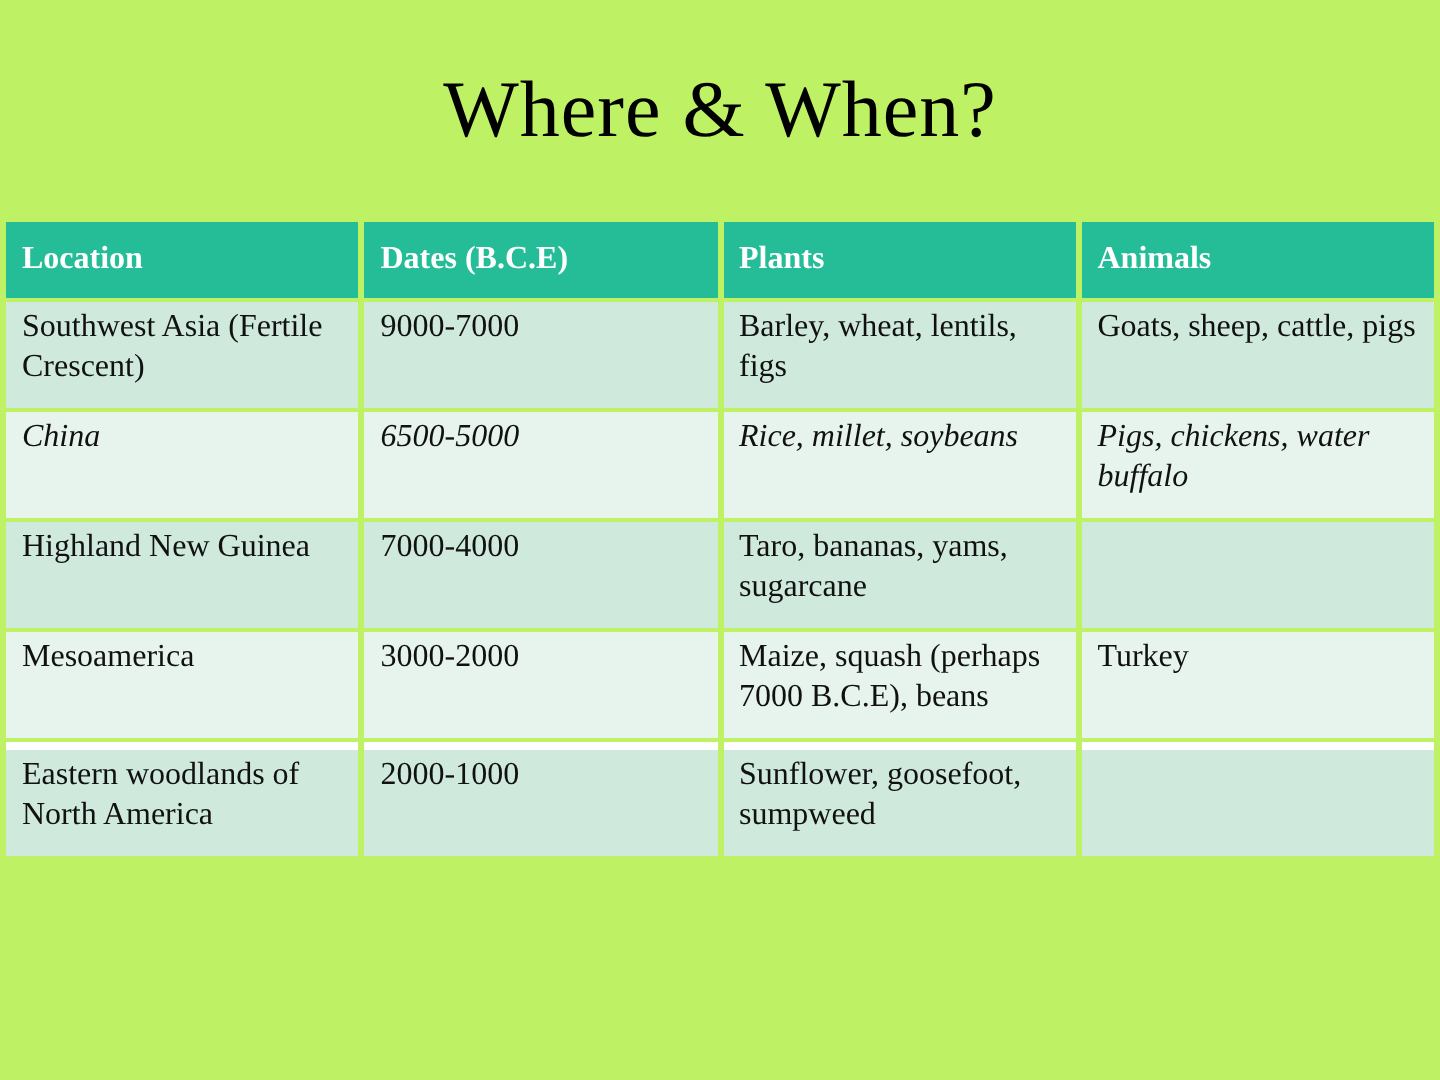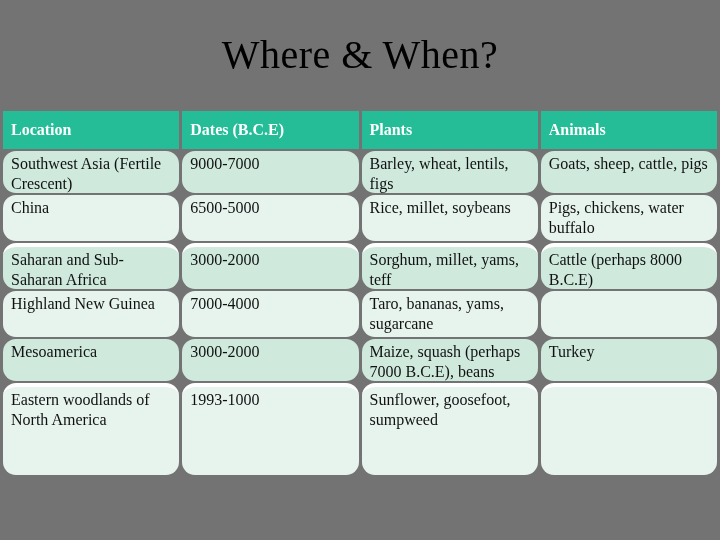--- a/index.html
+++ b/index.html
@@ -4,21 +4,21 @@
 <style>
   html, body {
     margin: 0;
     padding: 0;
     background: #ffffff;
   }
   .slide {
     position: relative;
     width: 720px;
     height: 540px;
-    background: #737373;
+    background: #bef264;
     overflow: hidden;
     font-family: "Liberation Serif", serif;
     color: #111111;
   }
   .slide-title {
     margin: 0;
     padding-top: 34px;
     height: 52px;
     text-align: center;
     font-size: 40px;
@@ -44,28 +44,27 @@
   th {
     background: var(--header-bg, #25bd97);
     color: var(--header-text, #ffffff);
     font-weight: 700;
     text-align: left;
     vertical-align: middle;
     padding: 1px 8px 2px 8px;
   }
   td {
     vertical-align: top;
-    padding: 3px 6px 0 8px;
+    padding: 3px 6px 11px 8px;
     color: var(--body-text, #111111);
-    border-radius: 13px;
   }
   tbody tr:nth-child(odd) td  { background: var(--row-dark, #cfe9dd); }
   tbody tr:nth-child(even) td { background: var(--row-light, #e7f4ee); }
   tbody tr:nth-child(1) { height: 42px; }
-  tbody tr:nth-child(2) { height: 46px; }
+  tbody tr:nth-child(2) { height: 46px; font-style: italic; }
   tbody tr:nth-child(3) { height: 40px; }
   tbody tr:nth-child(4) { height: 46px; }
   tbody tr:nth-child(5) { height: 40px; }
   tbody tr:nth-child(6) { height: 92px; }
   tbody tr:nth-child(7) { height: 62px; }
   
   tbody tr.gap-above td { border-top: 4px solid #ffffff; }
 </style>
 </head>
 <body>
@@ -94,39 +93,33 @@
           <td>9000-7000</td>
           <td>Barley, wheat, lentils, figs</td>
           <td>Goats, sheep, cattle, pigs</td>
         </tr>
         <tr>
           <td>China</td>
           <td>6500-5000</td>
           <td>Rice, millet, soybeans</td>
           <td>Pigs, chickens, water buffalo</td>
         </tr>
-        <tr class="gap-above">
-          <td>Saharan and Sub-Saharan Africa</td>
-          <td>3000-2000</td>
-          <td>Sorghum, millet, yams, teff</td>
-          <td>Cattle (perhaps 8000 B.C.E)</td>
-        </tr>
         <tr>
           <td>Highland New Guinea</td>
           <td>7000-4000</td>
           <td>Taro, bananas, yams, sugarcane</td>
           <td></td>
         </tr>
         <tr>
           <td>Mesoamerica</td>
           <td>3000-2000</td>
           <td>Maize, squash (perhaps 7000 B.C.E), beans</td>
           <td>Turkey</td>
         </tr>
         <tr class="gap-above">
           <td>Eastern woodlands of North America</td>
-          <td>1993-1000</td>
+          <td>2000-1000</td>
           <td>Sunflower, goosefoot, sumpweed</td>
           <td></td>
         </tr>
       </tbody>
   </table>
 </div>
 
 </body></html>

